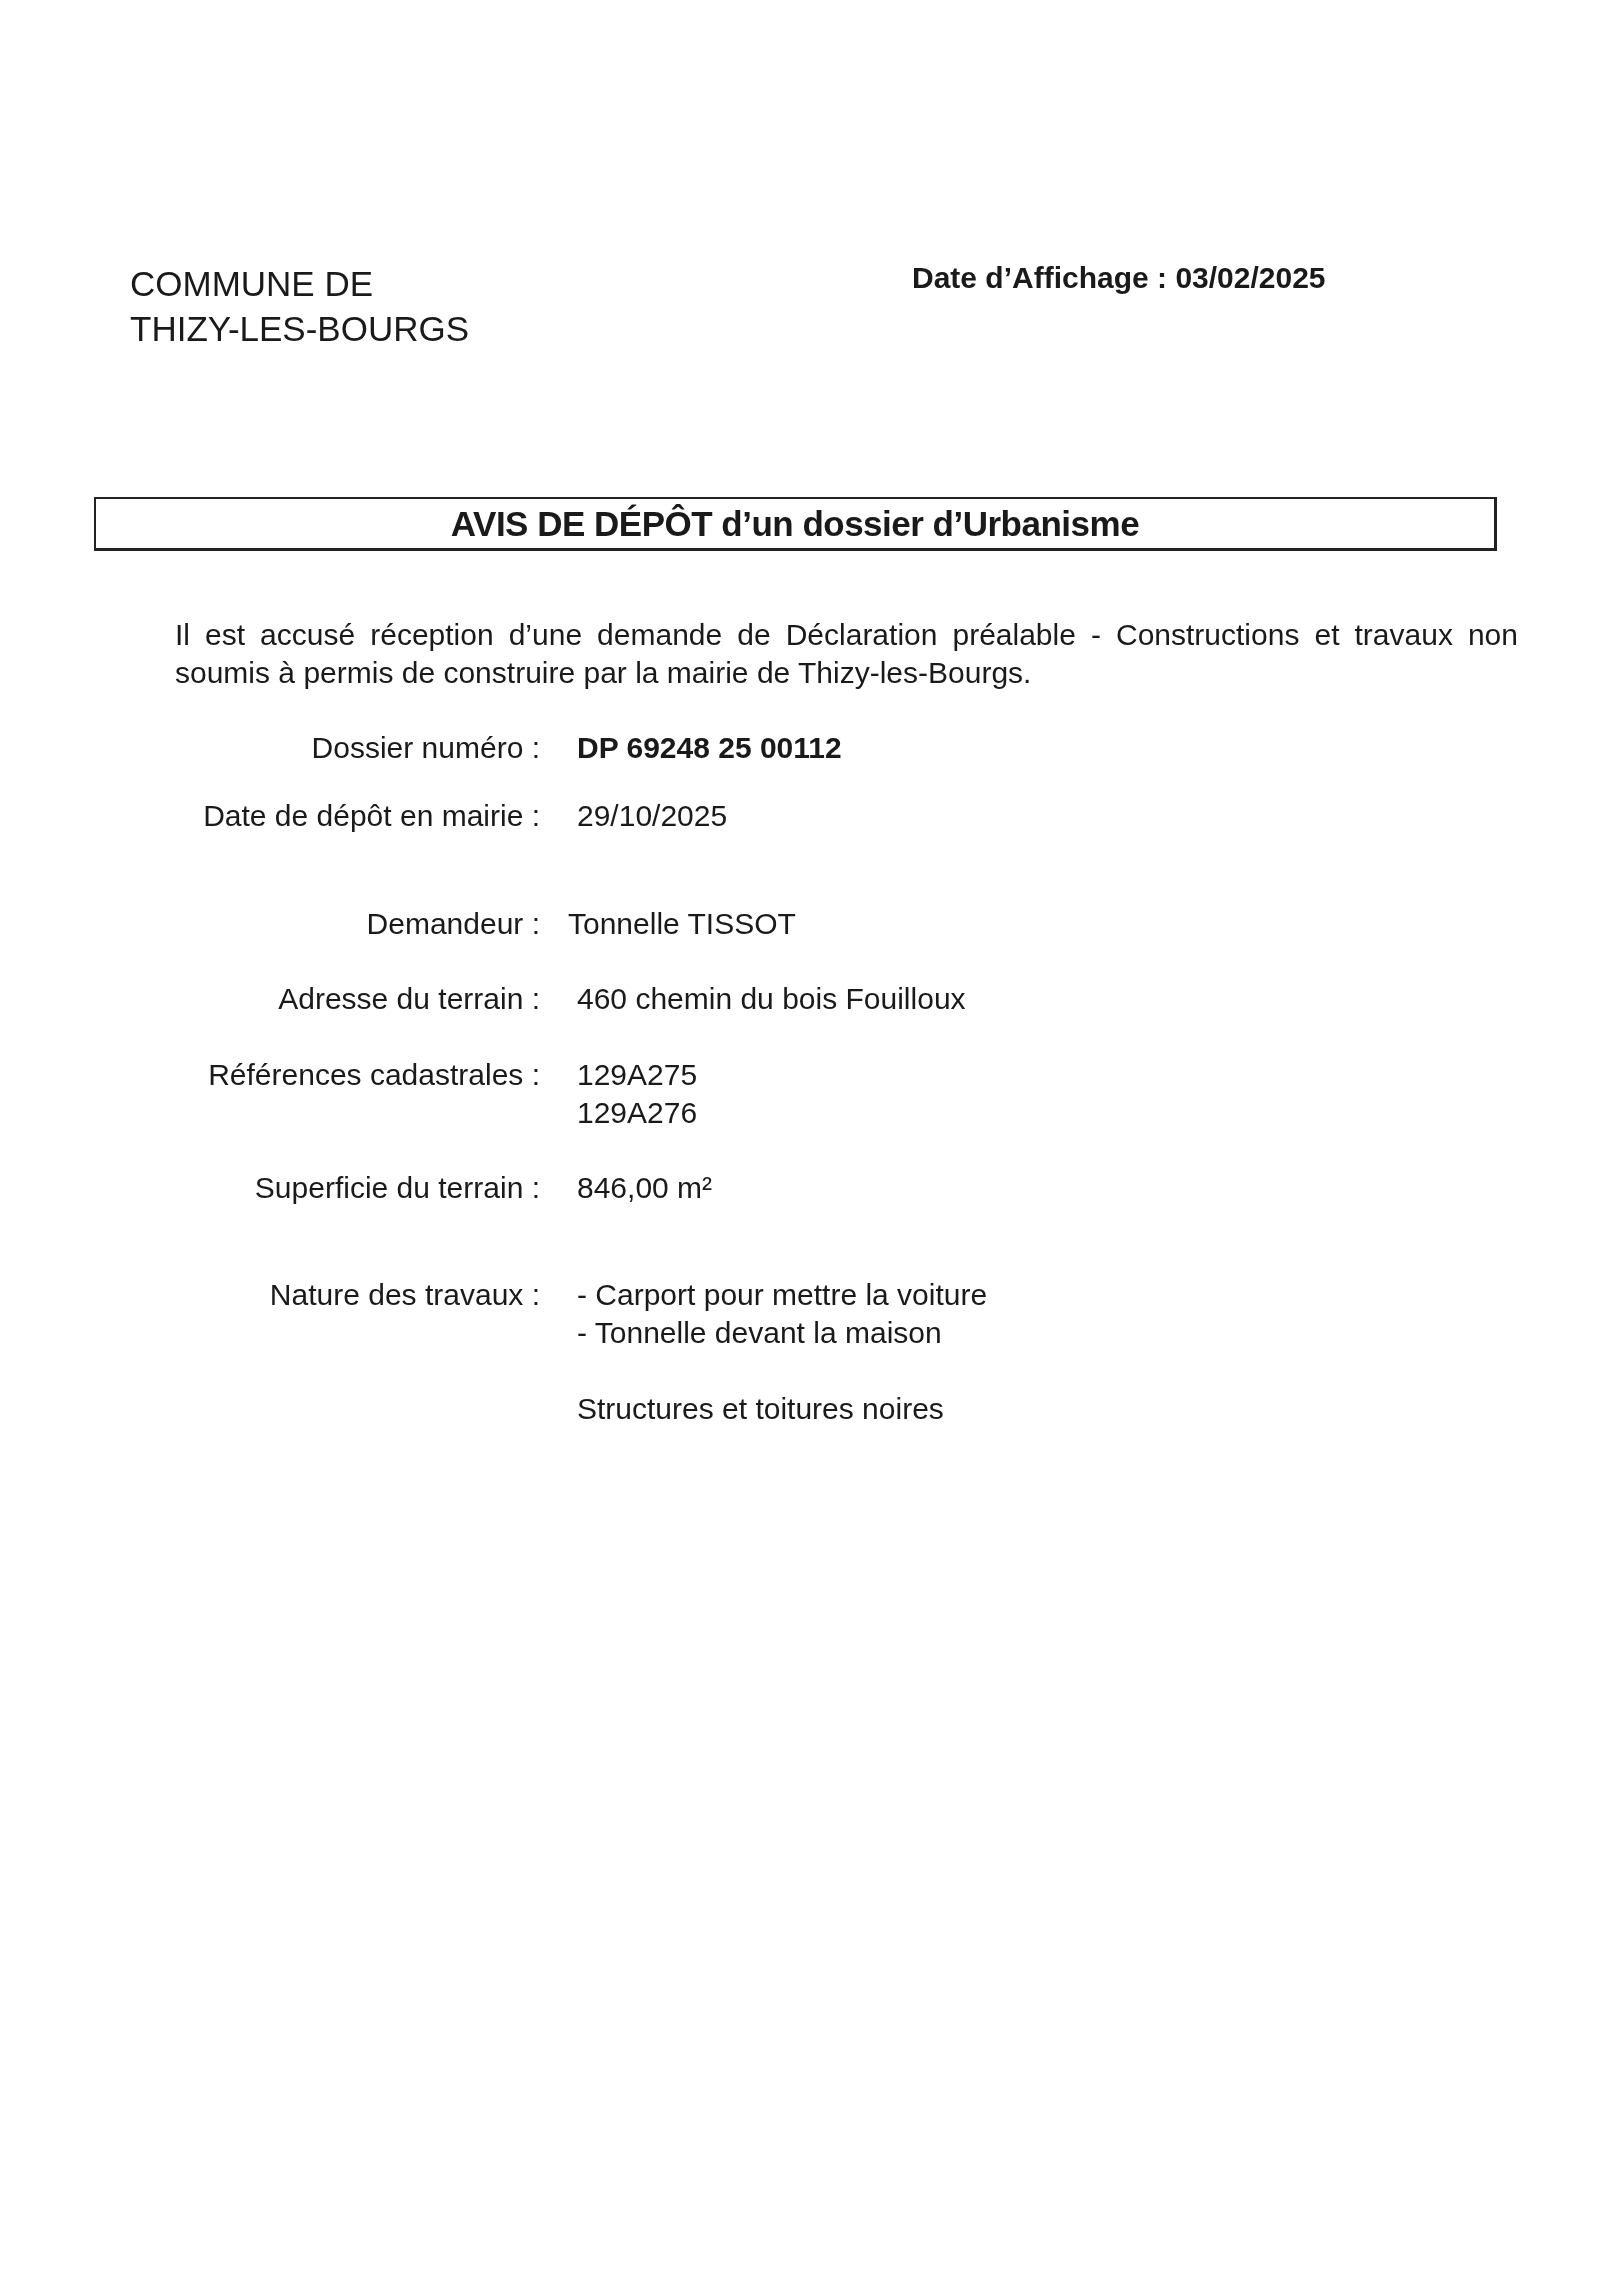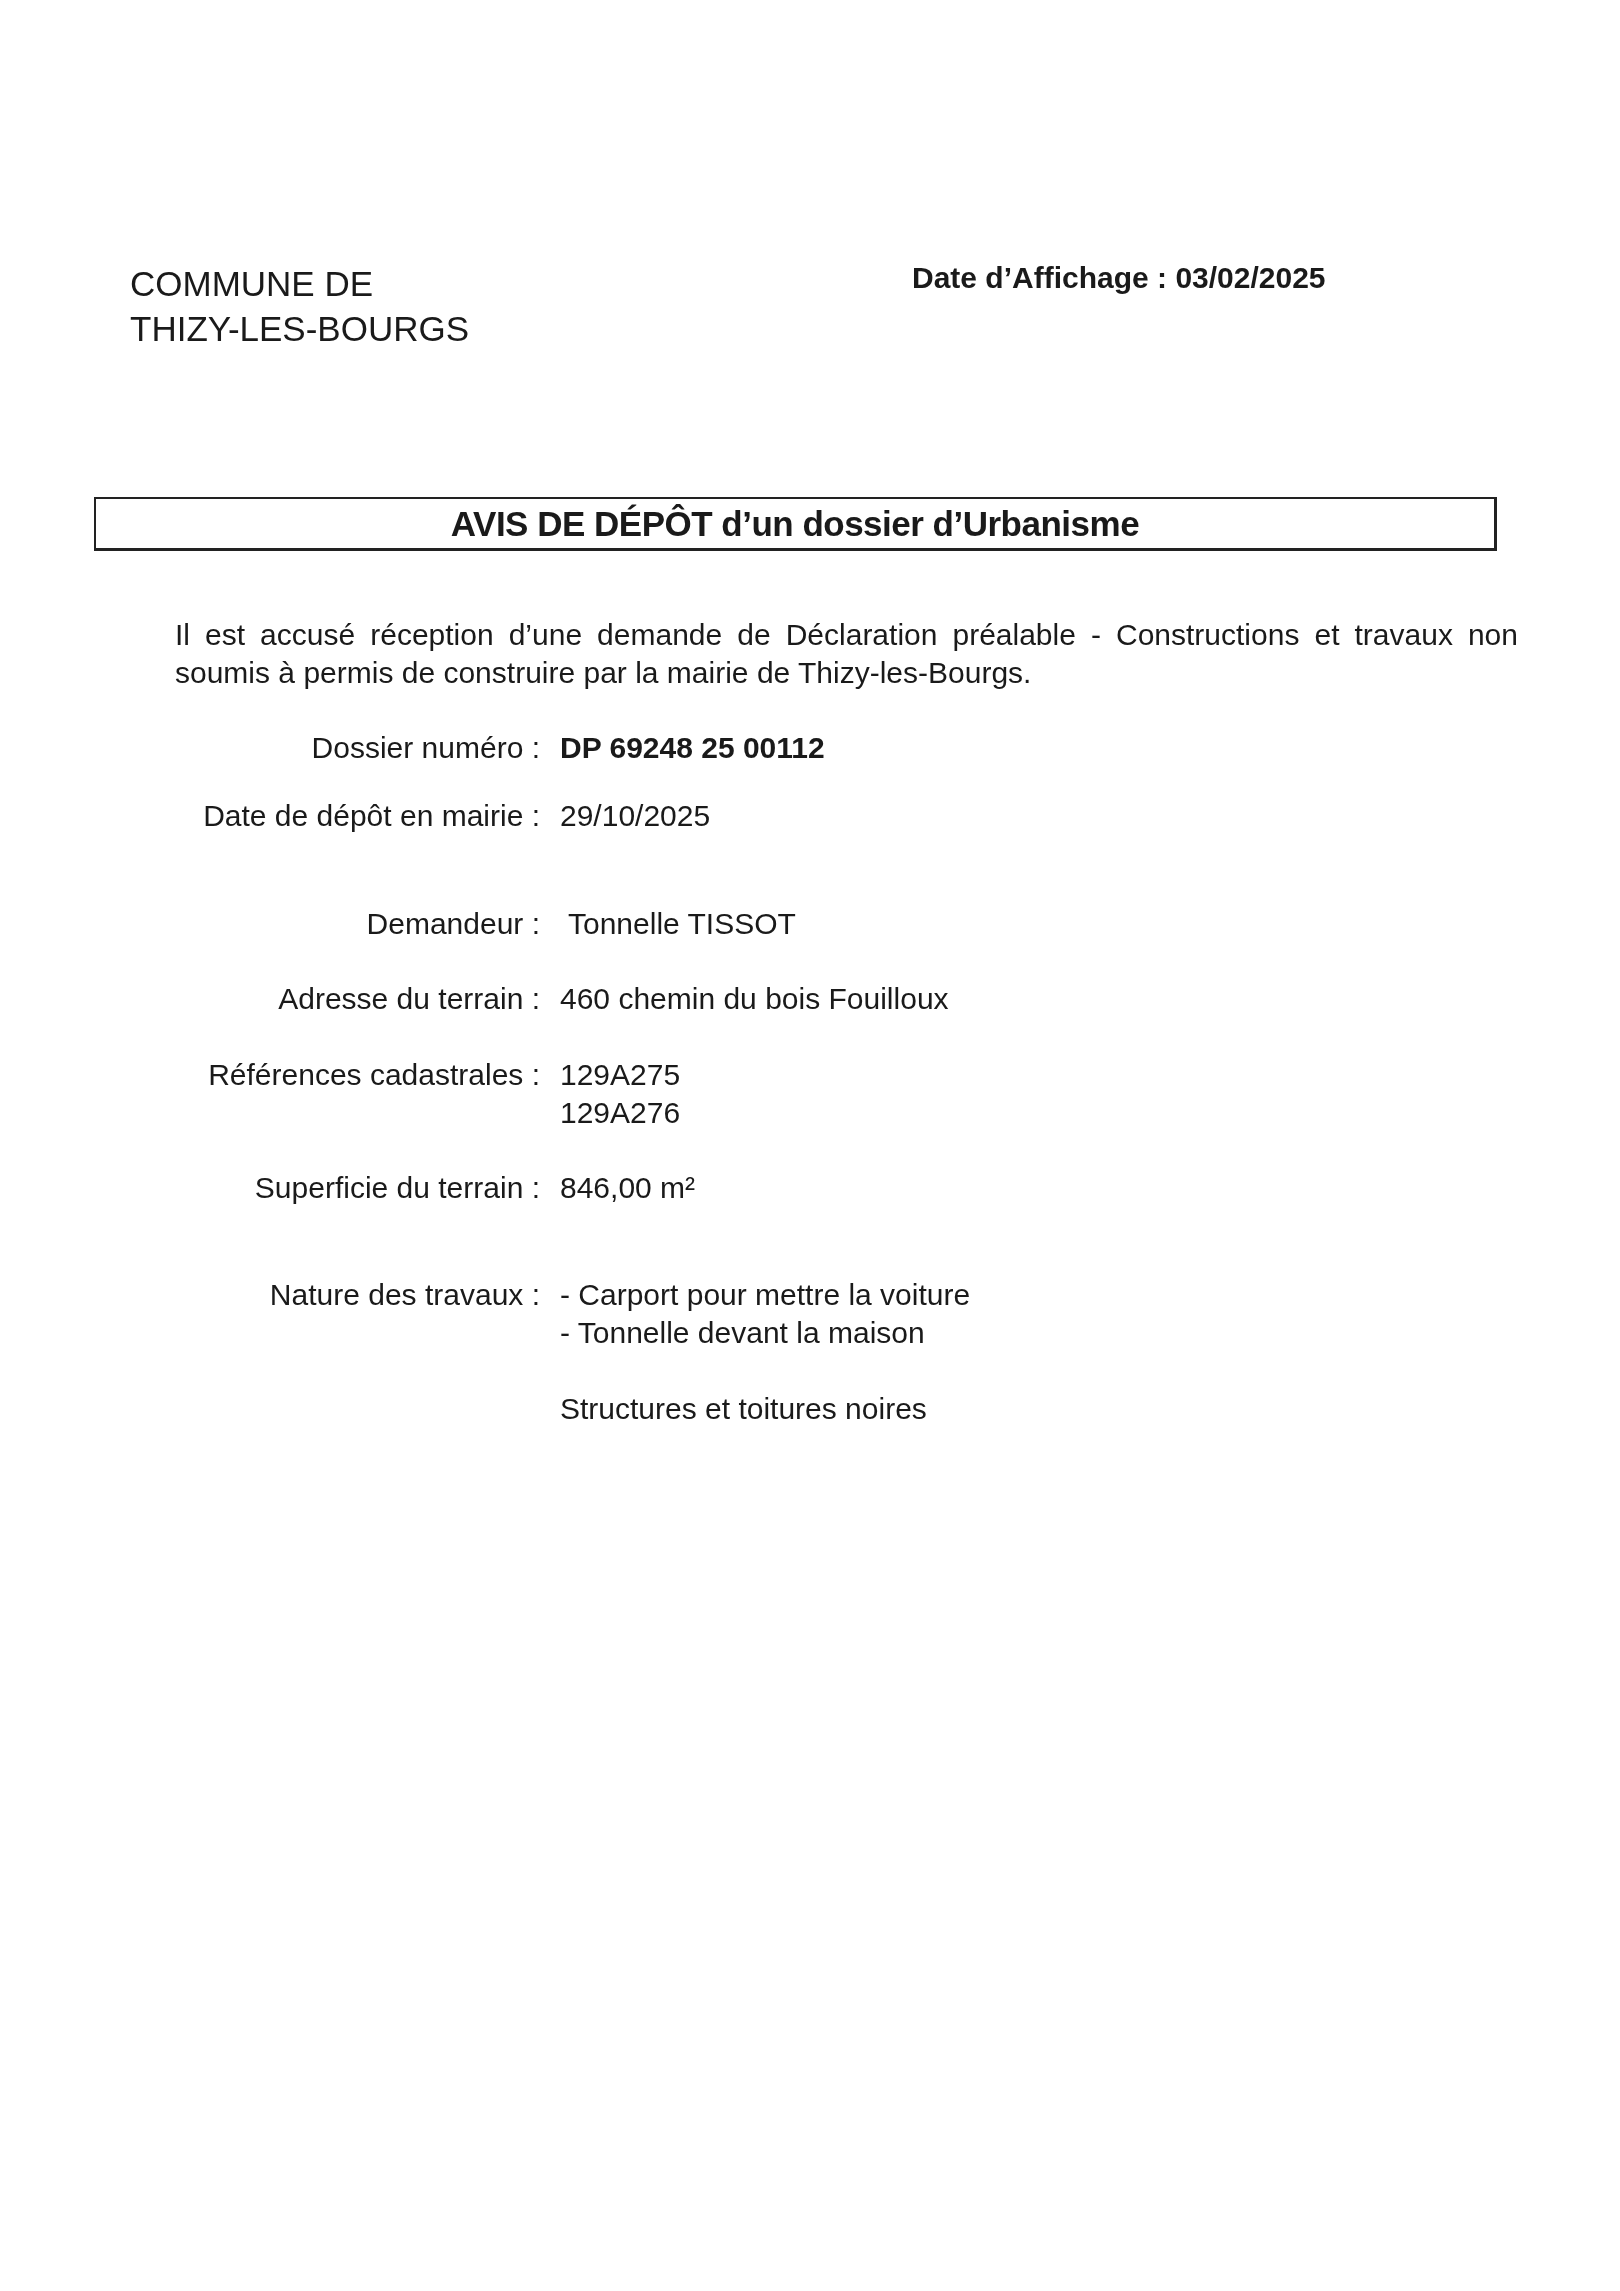--- a/index.html
+++ b/index.html
@@ -9,21 +9,21 @@
     .commune { left: 130px; top: 261px; font-size: 35px; font-weight: normal; line-height: 45px; }
     .affichage { left: 912px; top: 261px; font-size: 30px; font-weight: bold; }
     .title-box { left: 94px; top: 497px; width: 1398px; height: 49px;
                  border: 2.9px solid #222; border-bottom-width: 3.9px; border-right-width: 3.9px;
                  display: flex; align-items: center; justify-content: center; }
     .title-box span { font-size: 35px; font-weight: bold; letter-spacing: -0.5px; }
     .intro { left: 143px; top: 616px; width: 1343px; font-size: 30px; line-height: 38px;
              white-space: normal; text-align: justify; margin-left: 32px; }
     .row { position: absolute; left: 0; width: 1620px; font-size: 30px; line-height: 38px; }
     .row .lab { position: absolute; right: 1080px; text-align: left; white-space: nowrap; }
-    .row .val { position: absolute; left: 560px; white-space: nowrap; }
+    .row .val { position: absolute; left: 577px; white-space: nowrap; }
     .row .val.bold { font-weight: bold; }
     .row .val.shift { left: 568px; }
   </style>
 </head>
 <body>
 
 <div class="abs commune">
   <div>COMMUNE DE</div>
   <div>THIZY-LES-BOURGS</div>
 </div>

